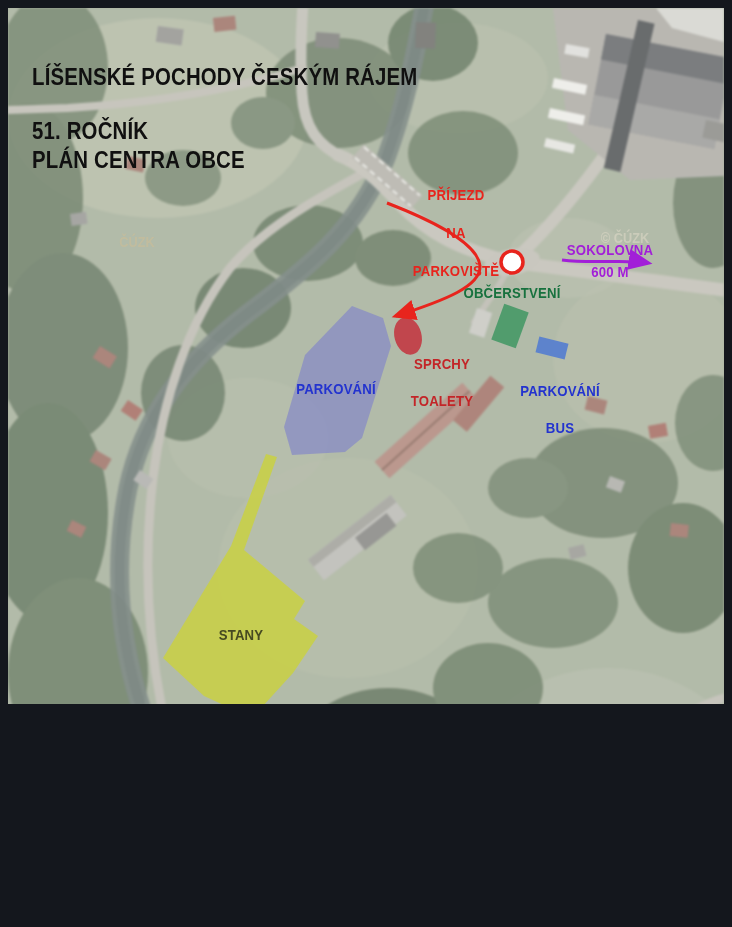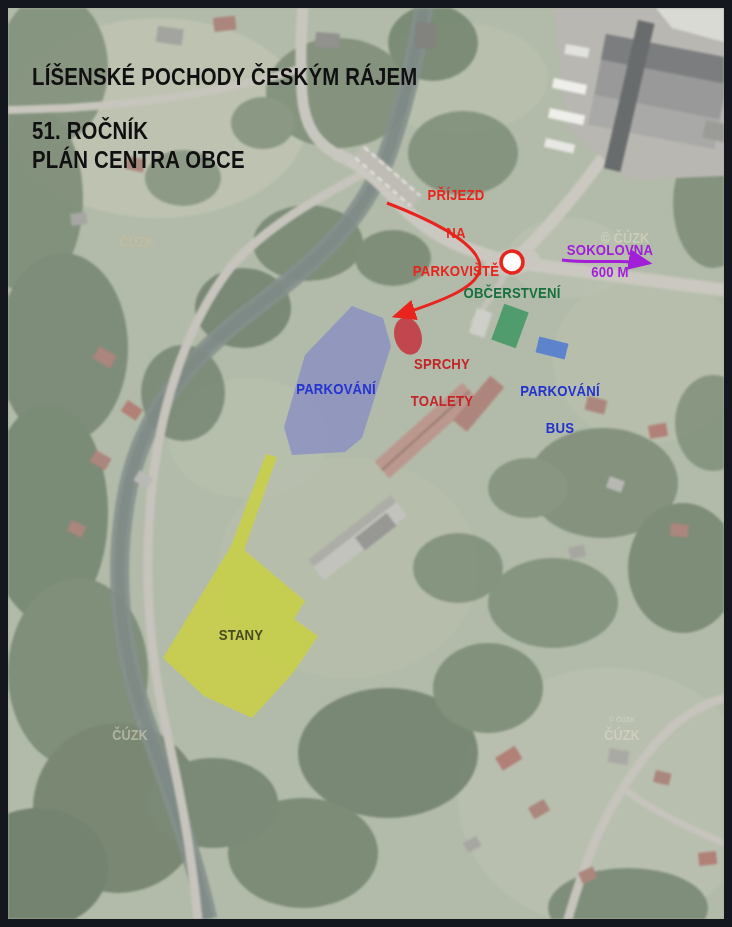--- a/index.html
+++ b/index.html
@@ -1,16 +1,16 @@
 <!DOCTYPE html>
 <html><head>
 <meta charset="utf-8">
 <style>
   html,body{margin:0;padding:0;background:#14171d;}
-  .stage{position:relative;width:732px;height:927px;background:#14171d;overflow:hidden;
+  .stage{position:relative;width:732px;height:704px;background:#14171d;overflow:hidden;
          font-family:"Liberation Sans",sans-serif;}
   .map{position:absolute;left:8px;top:8px;width:716px;height:911px;overflow:hidden;background:#a9b39e;}
   svg.base{position:absolute;left:0;top:0;filter:blur(1.1px) saturate(.92);}
   svg.overlay{position:absolute;left:0;top:0;z-index:2;}
   .labels{position:absolute;left:0;top:0;width:732px;height:927px;z-index:3;pointer-events:none;}
   .lbl{position:absolute;font-weight:700;white-space:pre-line;}
   .cond{transform:scaleX(.85);}
   .titles{left:32px;top:36px;color:#101010;font-size:24px;line-height:27px;transform-origin:left top;letter-spacing:.2px;}
   .subtitle{left:32px;top:146px;color:#101010;font-size:24px;transform-origin:left top;letter-spacing:.2px;}
   .anno{text-align:center;font-size:15.5px;line-height:19px;transform-origin:center top;letter-spacing:.2px;}

